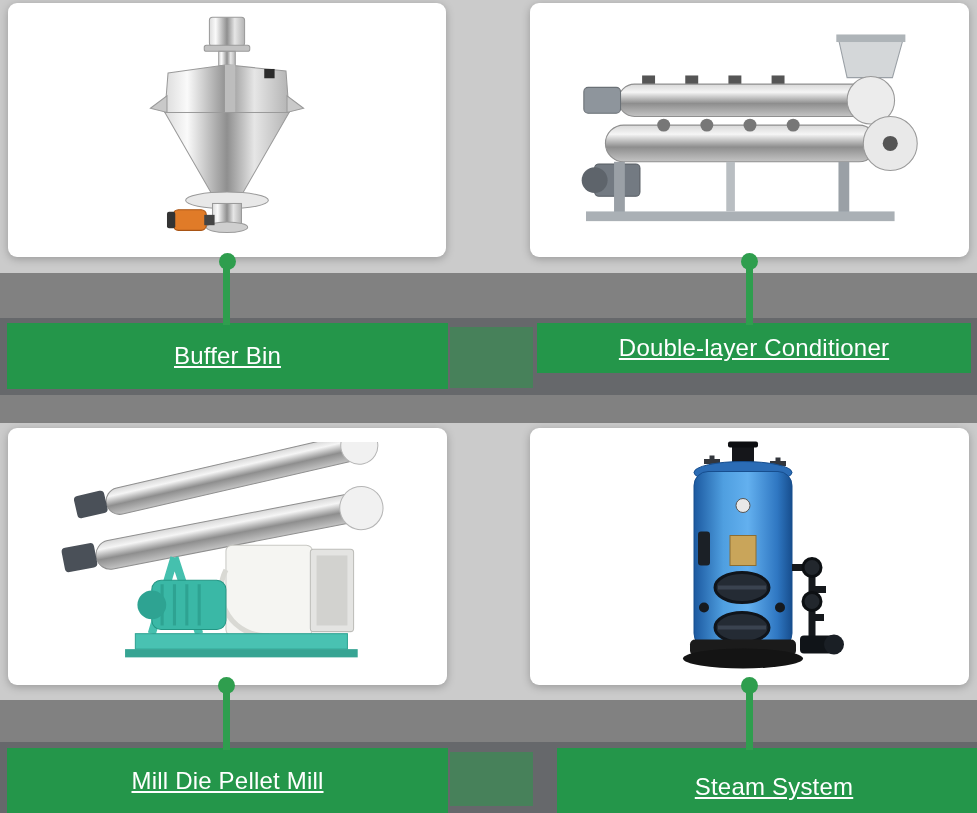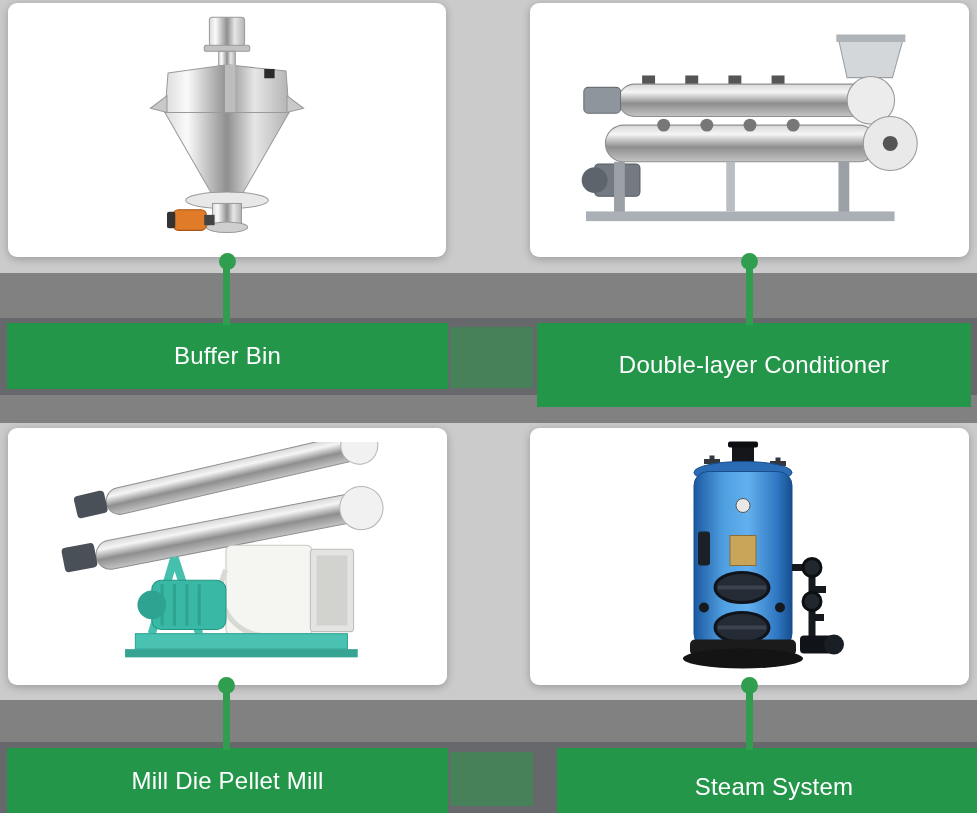--- a/index.html
+++ b/index.html
@@ -11,21 +11,21 @@
   .band{position:absolute;left:0;width:977px;background:var(--band-gray,#818181);}
   .band-dark{position:absolute;left:0;width:977px;background:var(--band-dark,#66686b);}
   .card{
     position:absolute;background:#ffffff;border-radius:9px;
     box-shadow:0 2px 9px rgba(0,0,0,0.25);
     display:flex;align-items:center;justify-content:center;overflow:hidden;
   }
   .bar{
     position:absolute;background:var(--bar-green,#24964a);
     display:flex;align-items:center;justify-content:center;
-    color:#ffffff;font-size:24px;font-weight:500;letter-spacing:.2px;
+    color:#ffffff;font-size:24px;font-weight:500;letter-spacing:.2px;text-decoration:underline;
   }
   .mid{position:absolute;background:var(--mid-green,#47815a);}
   .dot{position:absolute;width:17px;height:17px;border-radius:50%;background:var(--conn-green,#2f9e4e);z-index:6;}
   .vline{position:absolute;width:7px;background:var(--conn-green,#2f9e4e);z-index:5;}
   svg{display:block;}
 </style>
 </head>
 <body>
 
 <div class="stage" style="--page-bg: #cbcbcb; --band-gray: #818181; --band-dark: #66686b; --bar-green: #24964a; --mid-green: #47815a; --conn-green: #2f9e4e;">
@@ -105,21 +105,21 @@
       <rect x="252" y="124" width="10" height="50" fill="#9aa0a6"></rect>
       <rect x="18" y="170" width="286" height="9" fill="#aab0b5"></rect>
       <rect x="148" y="124" width="8" height="46" fill="#b9bec2"></rect>
     </svg>
   </div>
 
   <div class="bar" style="left:7px;top:323px;width:441px;height:66px;">
     <span>Buffer Bin</span>
   </div>
   <div class="mid" style="left:450px;top:327px;width:83px;height:61px;"></div>
-  <div class="bar" style="left:537px;top:323px;width:434px;height:84px;">
+  <div class="bar" style="left:537px;top:323px;width:434px;height:50px;">
     <span>Double-layer Conditioner</span>
   </div>
 
   <div class="card" style="left:8px;top:428px;width:439px;height:257px;">
     <svg width="350" height="230" viewBox="0 0 340 215">
       <g transform="translate(52,56) rotate(-13)">
         <rect x="0" y="-13" width="252" height="26" rx="13" fill="url(#steelH)" stroke="#8f8f8f"></rect>
         <rect x="-30" y="-14" width="30" height="22" rx="4" fill="#4a5058"></rect>
         <circle cx="252" cy="0" r="18" fill="#f1f1f1" stroke="#b5b5b5"></circle>
       </g>

